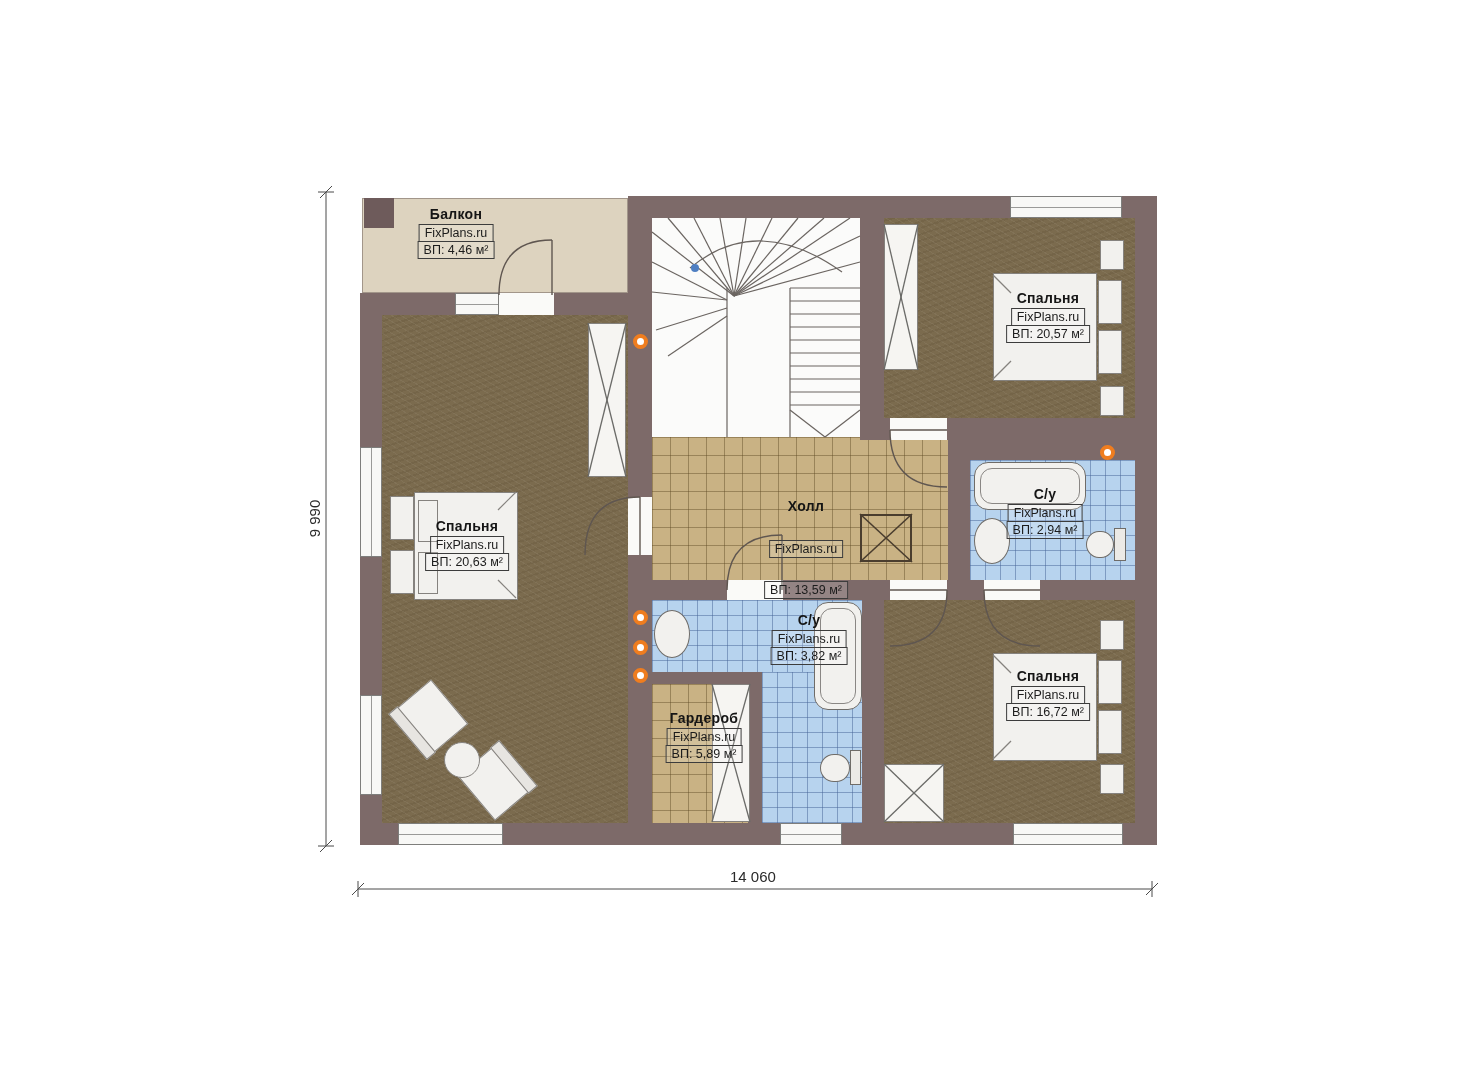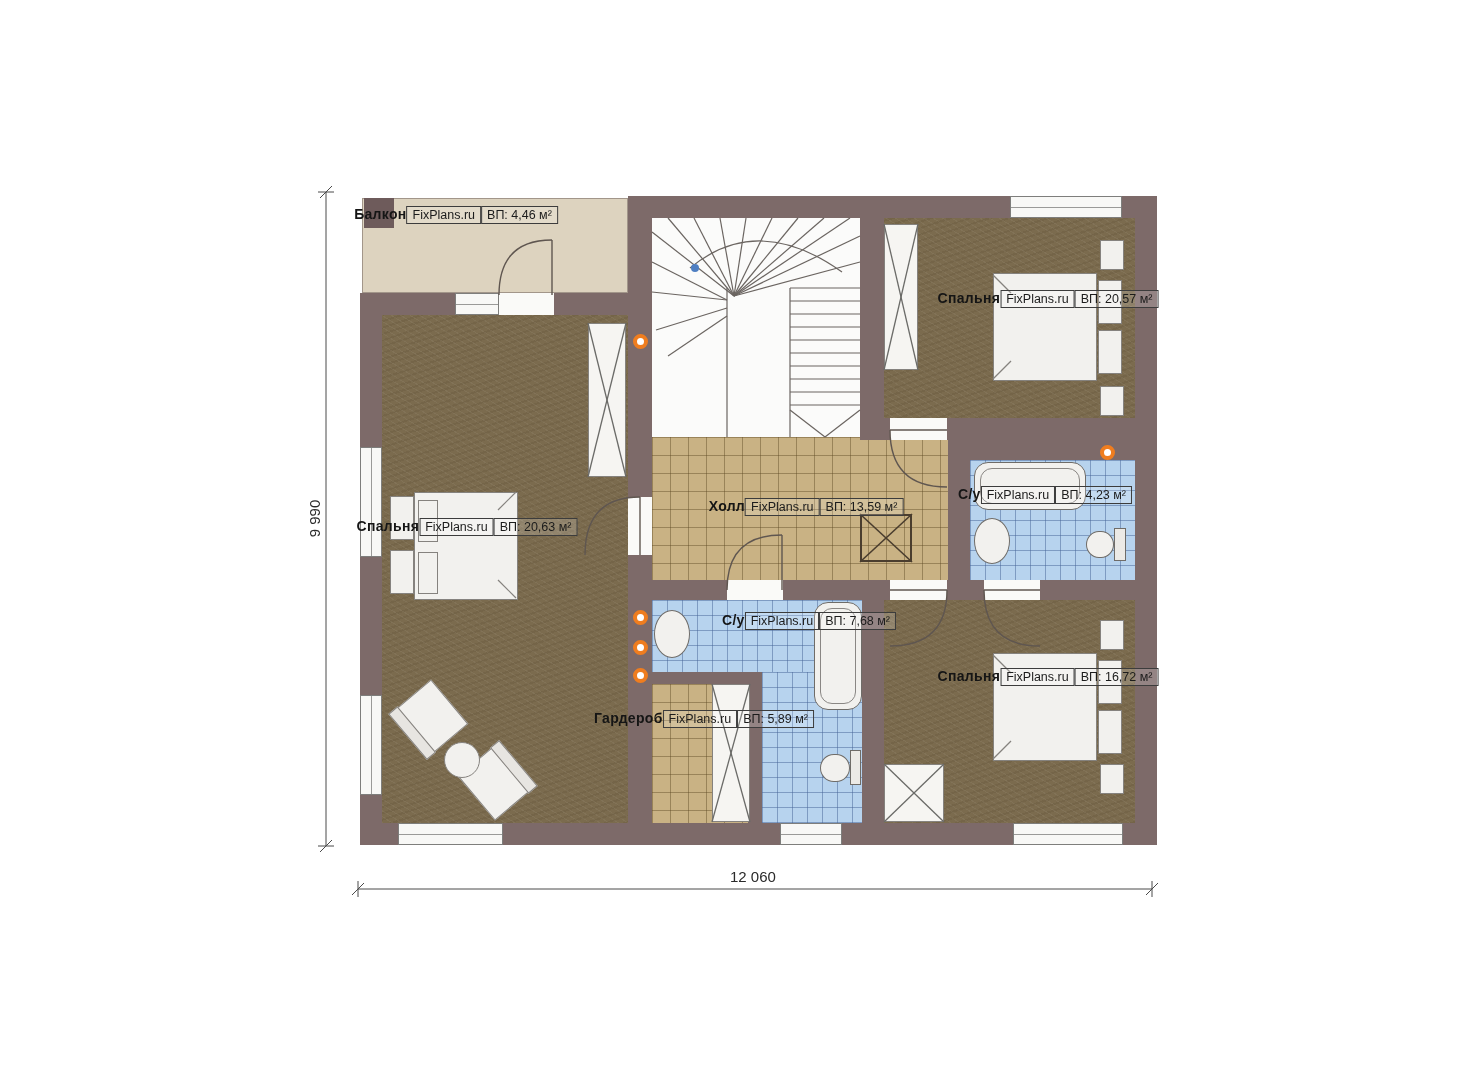--- a/index.html
+++ b/index.html
@@ -30,21 +30,21 @@
   .tub { background:#f2f1ee; border:1px solid #6f6c68; border-radius:14px; }
   .tub::before { content:""; position:absolute; inset:5px; border:1px solid #8a8784; border-radius:12px; }
   .sink { background:#f2f1ee; border:1px solid #6f6c68; border-radius:50%; }
   .table-round { background:#f2f1ee; border:1px solid #85827e; border-radius:50%; }
   .chair { background:#f2f1ee; border:1px solid #85827e; }
   .chair::before { content:""; position:absolute; left:-2px; top:-2px; bottom:-2px; width:10px;
                    background:#e7e5e1; border:1px solid #85827e; }
   .toilet-bowl { background:#f2f1ee; border:1px solid #6f6c68; border-radius:46% / 50%; }
   .toilet-tank { background:#eceae6; border:1px solid #6f6c68; }
   .oicon { width:15px; height:15px; border-radius:50%; background:#fff; border:4px solid #ef7d1f; box-sizing:border-box; }
-  .room-label { position:absolute; display:flex; flex-direction:row; align-items:center; transform:translateX(-50%); z-index:30; }
+  .room-label { position:absolute; display:flex; flex-direction:column; align-items:center; transform:translateX(-50%); z-index:30; }
   .room-name { font-weight:bold; font-size:14px; color:#151515; margin-bottom:2px; letter-spacing:0.3px; }
   .label-box { border:1px solid #3c3c3c; background:rgba(255,255,255,0.18); font-size:12.5px; color:#1c1c1c;
                padding:1px 5px; white-space:nowrap; text-align:center; }
   .label-box + .label-box { margin-top:-1px; }
   .dim-label { position:absolute; font-size:15px; color:#2a2a2a; z-index:30; }
   .dim-v { transform:rotate(-90deg); transform-origin:center; }
   svg.overlay { position:absolute; left:0; top:0; z-index:20; pointer-events:none; }
   .z10 { z-index:10; } .z15 { z-index:15; } .z25 { z-index:25; }
 </style>
 </head>
@@ -235,42 +235,42 @@
   <div class="room-label" style="left:467px;top:518px;">
     <div class="room-name">Спальня</div>
     <div class="label-box">FixPlans.ru</div>
     <div class="label-box">ВП: 20,63 м²</div>
   </div>
   <div class="room-label" style="left:1048px;top:290px;">
     <div class="room-name">Спальня</div>
     <div class="label-box">FixPlans.ru</div>
     <div class="label-box">ВП: 20,57 м²</div>
   </div>
-  <div class="room-label" style="left:806px;top:498px;">
+  <div class="room-label" style="left:806px;top:498px;gap:24px;">
     <div class="room-name">Холл</div>
     <div class="label-box">FixPlans.ru</div>
     <div class="label-box">ВП: 13,59 м²</div>
   </div>
   <div class="room-label" style="left:1045px;top:486px;">
     <div class="room-name">С/у</div>
     <div class="label-box">FixPlans.ru</div>
-    <div class="label-box">ВП: 4,23 м²</div>
+    <div class="label-box">ВП: 2,94 м²</div>
   </div>
   <div class="room-label" style="left:809px;top:612px;">
     <div class="room-name">С/у</div>
     <div class="label-box">FixPlans.ru</div>
-    <div class="label-box">ВП: 7,68 м²</div>
+    <div class="label-box">ВП: 3,82 м²</div>
   </div>
   <div class="room-label" style="left:704px;top:710px;">
     <div class="room-name">Гардероб</div>
     <div class="label-box">FixPlans.ru</div>
     <div class="label-box">ВП: 5,89 м²</div>
   </div>
   <div class="room-label" style="left:1048px;top:668px;">
     <div class="room-name">Спальня</div>
     <div class="label-box">FixPlans.ru</div>
     <div class="label-box">ВП: 16,72 м²</div>
   </div>
 
   <div class="dim-label dim-v" style="left:296px;top:510px;">9 990</div>
-  <div class="dim-label" style="left:730px;top:868px;">12 060</div>
+  <div class="dim-label" style="left:730px;top:868px;">14 060</div>
 
 </div>
 
 </body></html>

